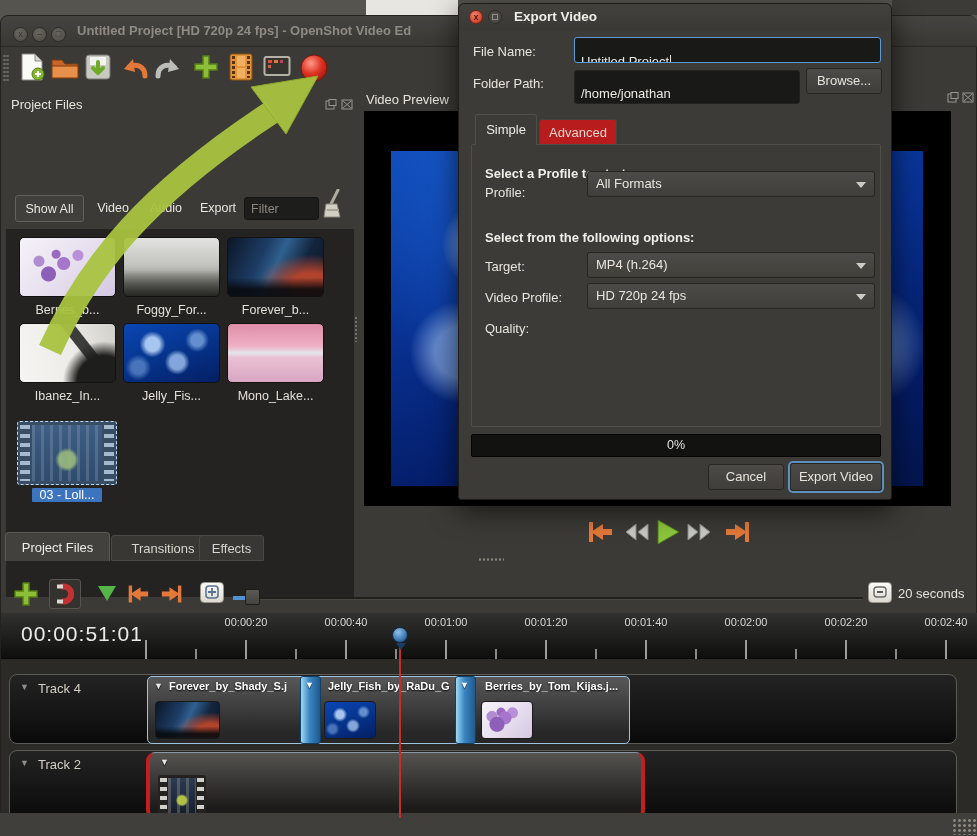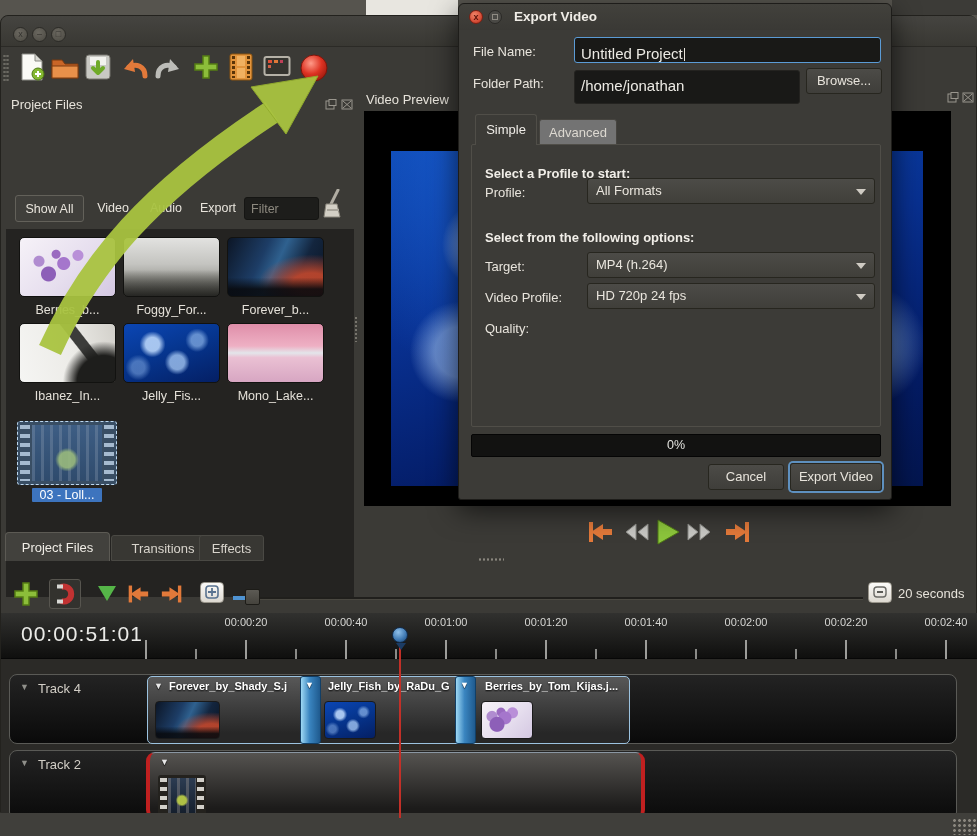--- a/index.html
+++ b/index.html
@@ -113,33 +113,33 @@
       background:linear-gradient(#42413c,#3a3935); border-radius:6px 6px 0 0; }
   .dlg-title { position:absolute; left:55px; top:5px; font-weight:bold; font-size:13.5px; color:#f0ede7; }
   .dlg-close { position:absolute; left:10px; top:6px; width:14px; height:14px; border-radius:50%;
       background:radial-gradient(circle at 38% 32%, #f08468, #d44b35 65%, #a52f1d); border:1px solid #7c2013;
       color:#5a1208; font-size:9px; font-weight:bold; line-height:12px; text-align:center; }
   .dlg-max { position:absolute; left:29px; top:6px; width:14px; height:14px; border-radius:50%;
       background:#4a4945; border:1px solid #2a2926; }
   .dlg-max i { position:absolute; left:3px; top:3px; width:6px; height:6px; border:1px solid #8f8b83; }
   .dlg-label { position:absolute; font-size:13px; color:#e8e4dc; }
   .dlg-heading { position:absolute; font-size:13px; font-weight:bold; color:#f1eee8; }
-  .txt-input { position:absolute; background:#191917; color:#eceae4; font-size:15px; line-height:24px;
-               padding:4px 6px; border-radius:3px; white-space:nowrap; overflow:hidden; }
+  .txt-input { position:absolute; background:#191917; color:#eceae4; font-size:13px; line-height:24px;
+               padding:12px 6px; border-radius:3px; white-space:nowrap; overflow:hidden; }
   .txt-input.focused { border:1px solid #5b9bd5; }
   .txt-input.plain { border:1px solid #242320; }
   .caret::after { content:""; display:inline-block; width:1px; height:13px; background:#e8e4dc;
                   margin-left:1px; vertical-align:-2px; }
   .btn { position:absolute; background:linear-gradient(#4c4b47,#3f3e3a); border:1px solid #27261f;
          border-radius:3px; color:#e8e4dc; font-size:13px; text-align:center; cursor:pointer; }
   .btn.focus-ring { box-shadow:0 0 0 2px rgba(100,160,215,.85); }
   .dtab { position:absolute; font-size:13px; text-align:center; cursor:pointer; }
   .dtab.active { background:#3c3b37; border:1px solid #504e48; border-bottom:none;
                  border-radius:3px 3px 0 0; color:#f0ede8; z-index:2; }
-  .dtab.idle { background:#737373; border:1px solid #46443f; border-radius:3px 3px 0 0; color:#ddd9d1; }
+  .dtab.idle { background:#b91c1c; border:1px solid #46443f; border-radius:3px 3px 0 0; color:#ddd9d1; }
   .group-panel { position:absolute; left:12px; top:140px; width:410px; height:283px;
                  border:1px solid #504e48; border-radius:2px; }
   .dd { position:absolute; height:26px; background:linear-gradient(#4c4b47,#403f3a);
         border:1px solid #27261f; border-radius:3px; color:#eae6de; font-size:13px;
         line-height:24px; padding-left:8px; cursor:pointer; }
   .dd-arrow { position:absolute; right:8px; top:10px; width:0; height:0;
               border-left:5px solid transparent; border-right:5px solid transparent;
               border-top:6px solid #cfcbc3; }
   #progress-bar { position:absolute; left:12px; top:430px; width:410px; height:23px; background:#121211;
                   border:1px solid #050505; border-radius:2px; color:#e2e2de; font-size:12.5px;
@@ -208,20 +208,21 @@
 
   <div class="abs strip-light"></div>
   <div class="abs strip-dark"></div>
 
   <div class="abs" id="main-window">
 
     <div id="titlebar">
       <div class="winbtn" style="left:12px">x</div>
       <div class="winbtn" style="left:31px">–</div>
       <div class="winbtn" style="left:50px">□</div>
+      <div id="win-title">Untitled Project [HD 720p 24 fps] - OpenShot Video Ed</div>
     </div>
 
     <div id="toolbar">
       <div class="tbtn grip-v" style="left:2px;top:6px"></div>
 
       <div class="tbtn" style="left:18px">
         <svg width="26" height="28" viewBox="0 0 26 28">
           <path d="M3 1 h13 l7 7 v19 H3z" fill="#fafaf6" stroke="#8a8a84"></path>
           <path d="M16 1 l7 7 h-7z" fill="#d8d8d2" stroke="#8a8a84"></path>
           <circle cx="19" cy="21" r="6" fill="#85b832" stroke="#4f7a14"></circle>
@@ -518,21 +519,21 @@
     <div class="dlg-label" style="left:14px;top:72px">Folder Path:</div>
     <div class="txt-input plain" style="left:115px;top:66px;width:226px;height:34px;line-height:22px">/home/jonathan</div>
     <div class="btn" style="left:347px;top:64px;width:76px;height:26px;line-height:24px">Browse...</div>
 
     <div class="dtab active" style="left:16px;top:110px;width:62px;height:31px;line-height:30px">Simple</div>
     <div class="dtab idle" style="left:80px;top:115px;width:78px;height:26px;line-height:25px">Advanced</div>
 
     <div class="group-panel">
       <div class="dlg-heading" style="left:13px;top:21px">Select a Profile to start:</div>
       <div class="dlg-label" style="left:13px;top:40px">Profile:</div>
-      <div class="dd" style="left:115px;top:33px;width:288px">
+      <div class="dd" style="left:115px;top:26px;width:288px">
         <span>All Formats</span>
         <i class="dd-arrow"></i>
       </div>
 
       <div class="dlg-heading" style="left:13px;top:85px">Select from the following options:</div>
       <div class="dlg-label" style="left:13px;top:114px">Target:</div>
       <div class="dd" style="left:115px;top:107px;width:288px">
         <span>MP4 (h.264)</span>
         <i class="dd-arrow"></i>
       </div>

